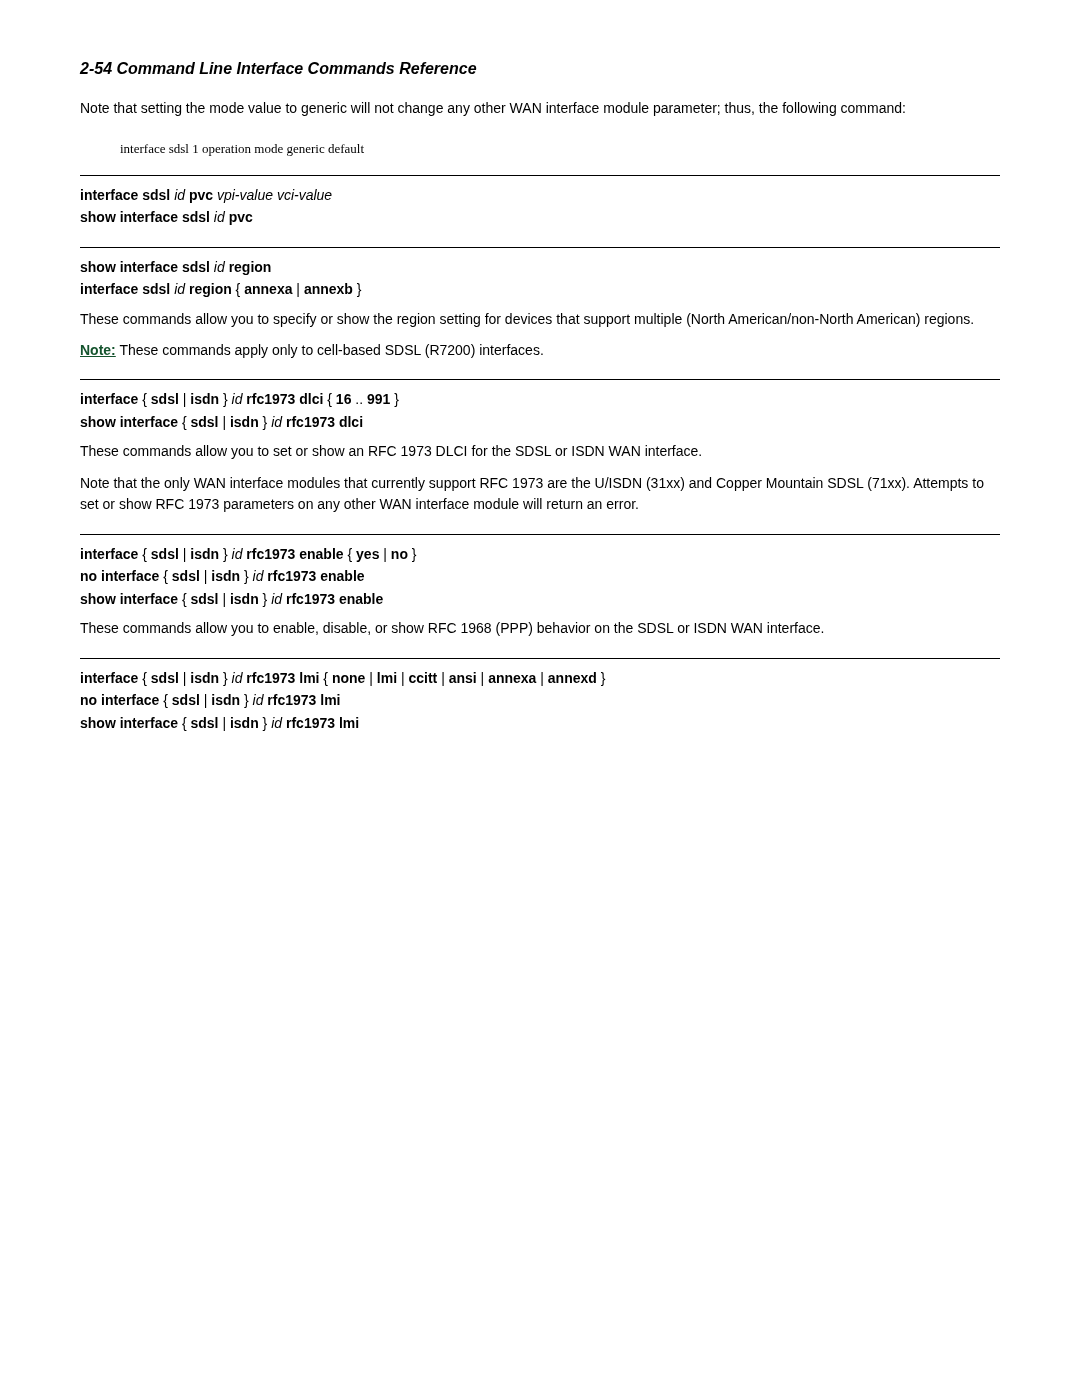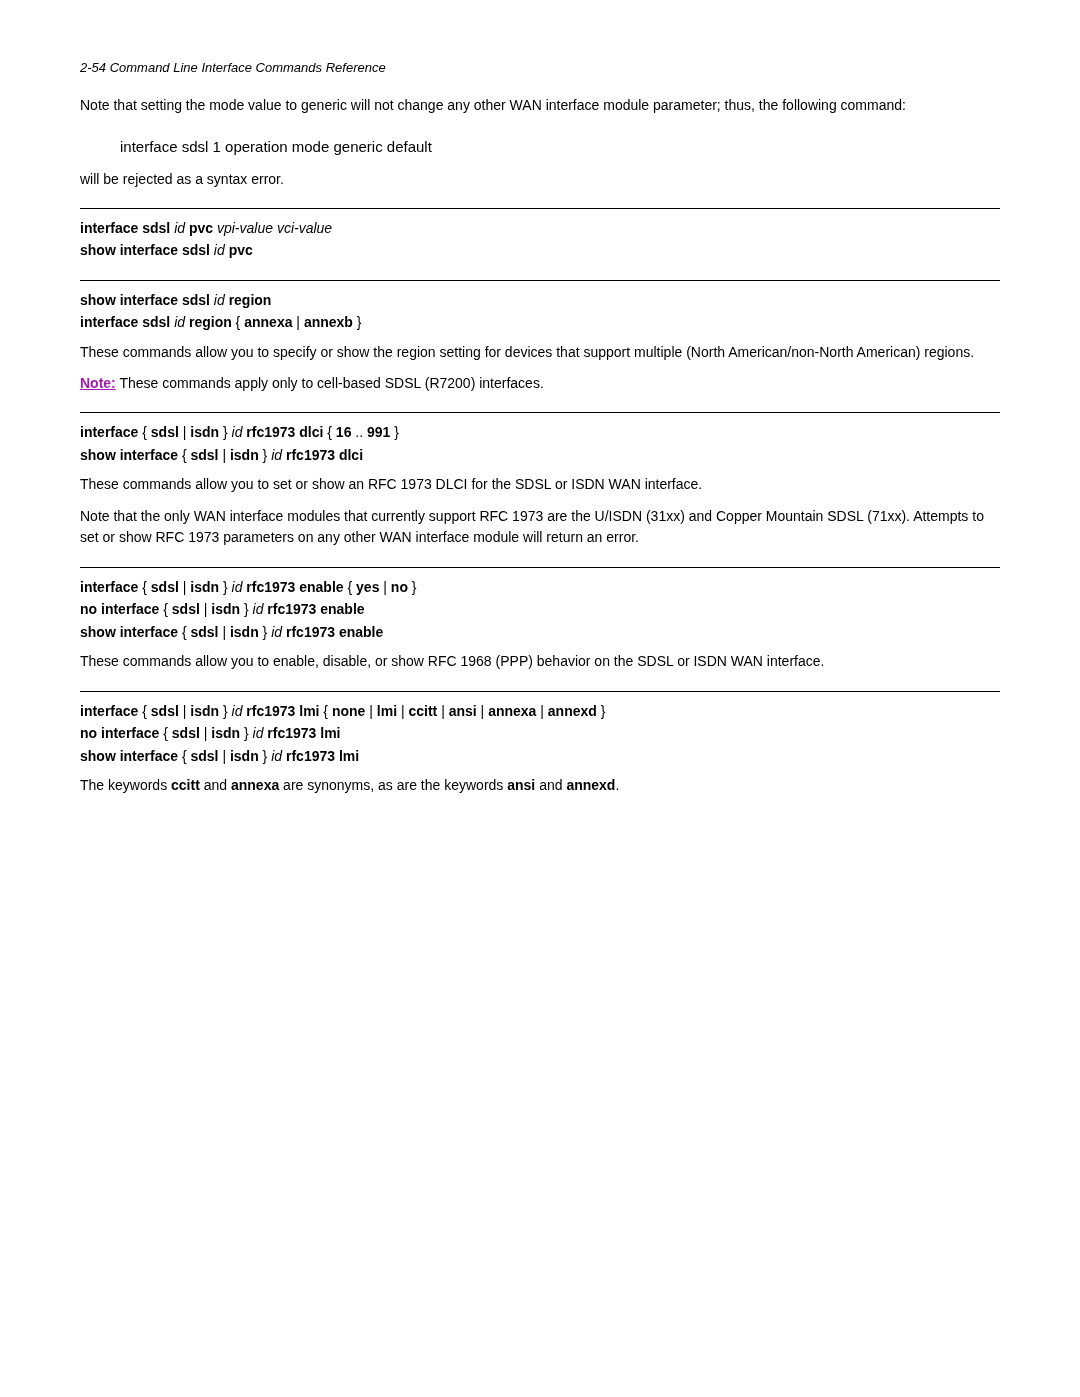--- a/index.html
+++ b/index.html
@@ -17,32 +17,32 @@
     }
     .page {
       padding: 60px 80px 80px 80px;
       max-width: 1080px;
     }
     .page-header {
       margin-bottom: 20px;
     }
     .page-header-title {
       font-style: italic;
-      font-weight: normal;
-      font-size: 13px;
+      font-weight: bold;
+      font-size: 16px;
       margin-bottom: 14px;
     }
     .intro-text {
       font-size: 14px;
       line-height: 1.5;
       margin-bottom: 22px;
     }
     .code-block {
-      font-family: Liberation Sans, sans-serif;
-      font-size: 15px;
+      font-family: Liberation Serif, serif;
+      font-size: 13px;
       margin: 14px 0 14px 40px;
       white-space: pre;
     }
     .syntax-error-text {
       font-size: 14px;
       line-height: 1.5;
       margin-bottom: 18px;
     }
     .section {
       margin-bottom: 18px;
@@ -70,42 +70,41 @@
       line-height: 1.55;
       margin-bottom: 10px;
     }
     .note-box {
       margin: 10px 0 14px 0;
       font-size: 14px;
       line-height: 1.5;
     }
     .note-label {
       font-weight: bold;
-      color: #a21caf;
+      color: #14532d;
       text-decoration: underline;
     }
     .keywords-note {
       font-size: 14px;
       line-height: 1.55;
       margin-top: 8px;
     }
   </style>
 </head>
 <body>
 
 <div class="page">
 
   <div class="page-header">
     <div class="page-header-title">2-54  Command Line Interface Commands Reference</div>
   </div>
 
   <div class="section">
     <p class="intro-text">Note that setting the mode value to generic will not change any other WAN interface module parameter; thus, the following command:</p>
     <div class="code-block">interface sdsl 1 operation mode generic default</div>
-    <p class="syntax-error-text">will be rejected as a syntax error.</p>
   </div>
 
   <div class="section">
     <hr class="section-divider">
     <div class="section-commands">
       <p>
         <span class="cmd-bold">interface sdsl </span><span class="cmd-italic">id </span><span class="cmd-bold">pvc </span><span class="cmd-italic">vpi-value vci-value</span>
       </p>
       <p>
         <span class="cmd-bold">show interface sdsl </span><span class="cmd-italic">id </span><span class="cmd-bold">pvc</span>
@@ -165,18 +164,15 @@
       <p>
         <span class="cmd-bold">interface</span><span> { </span><span class="cmd-bold">sdsl</span><span> | </span><span class="cmd-bold">isdn</span><span> } </span><span class="cmd-italic">id </span><span class="cmd-bold">rfc1973 lmi</span><span> { </span><span class="cmd-bold">none</span><span> | </span><span class="cmd-bold">lmi</span><span> | </span><span class="cmd-bold">ccitt</span><span> | </span><span class="cmd-bold">ansi</span><span> | </span><span class="cmd-bold">annexa</span><span> | </span><span class="cmd-bold">annexd</span><span> }</span>
       </p>
       <p>
         <span class="cmd-bold">no interface</span><span> { </span><span class="cmd-bold">sdsl</span><span> | </span><span class="cmd-bold">isdn</span><span> } </span><span class="cmd-italic">id </span><span class="cmd-bold">rfc1973 lmi</span>
       </p>
       <p>
         <span class="cmd-bold">show interface</span><span> { </span><span class="cmd-bold">sdsl</span><span> | </span><span class="cmd-bold">isdn</span><span> } </span><span class="cmd-italic">id </span><span class="cmd-bold">rfc1973 lmi</span>
       </p>
     </div>
-    <p class="keywords-note">
-      <span>The keywords </span><span class="cmd-bold">ccitt</span><span> and </span><span class="cmd-bold">annexa</span><span> are synonyms, as are the keywords </span><span class="cmd-bold">ansi</span><span> and </span><span class="cmd-bold">annexd</span><span>.</span>
-    </p>
   </div>
 
 </div>
 
 </body></html>

